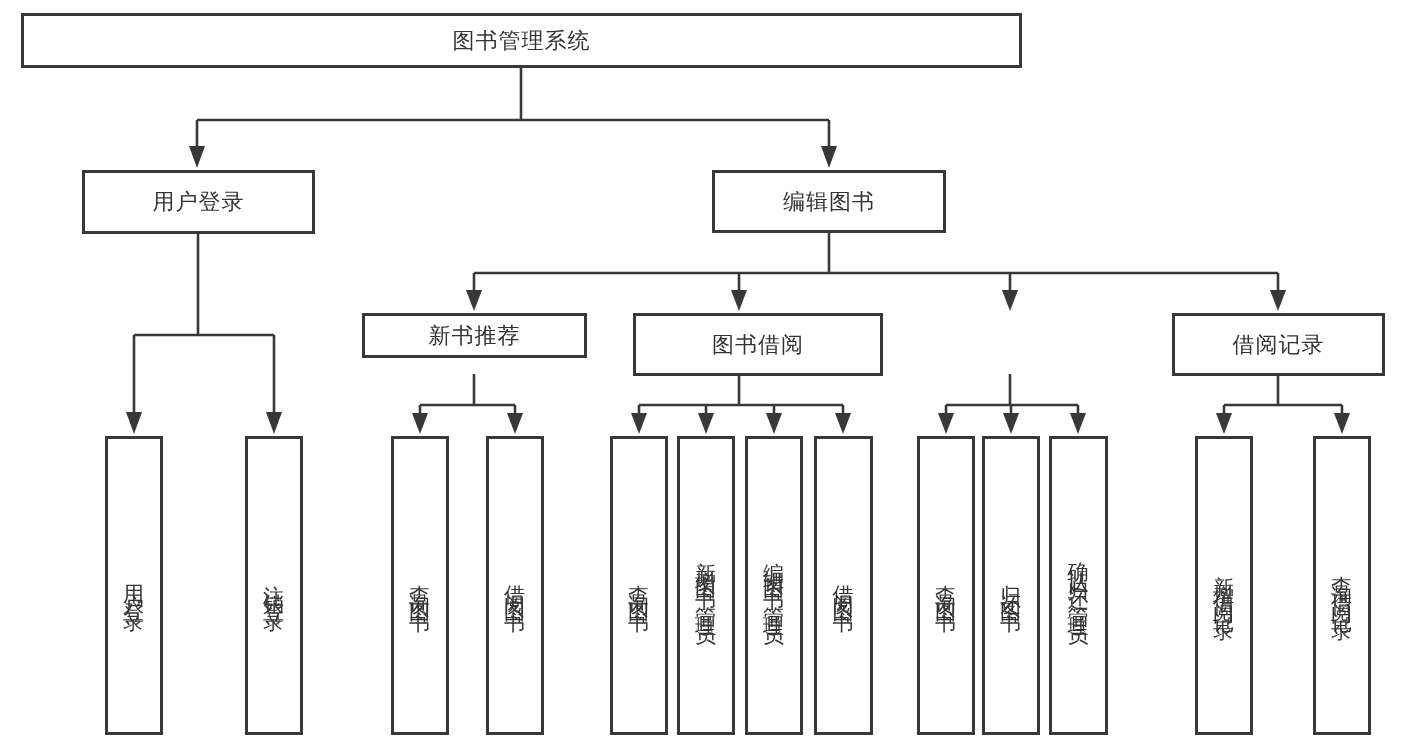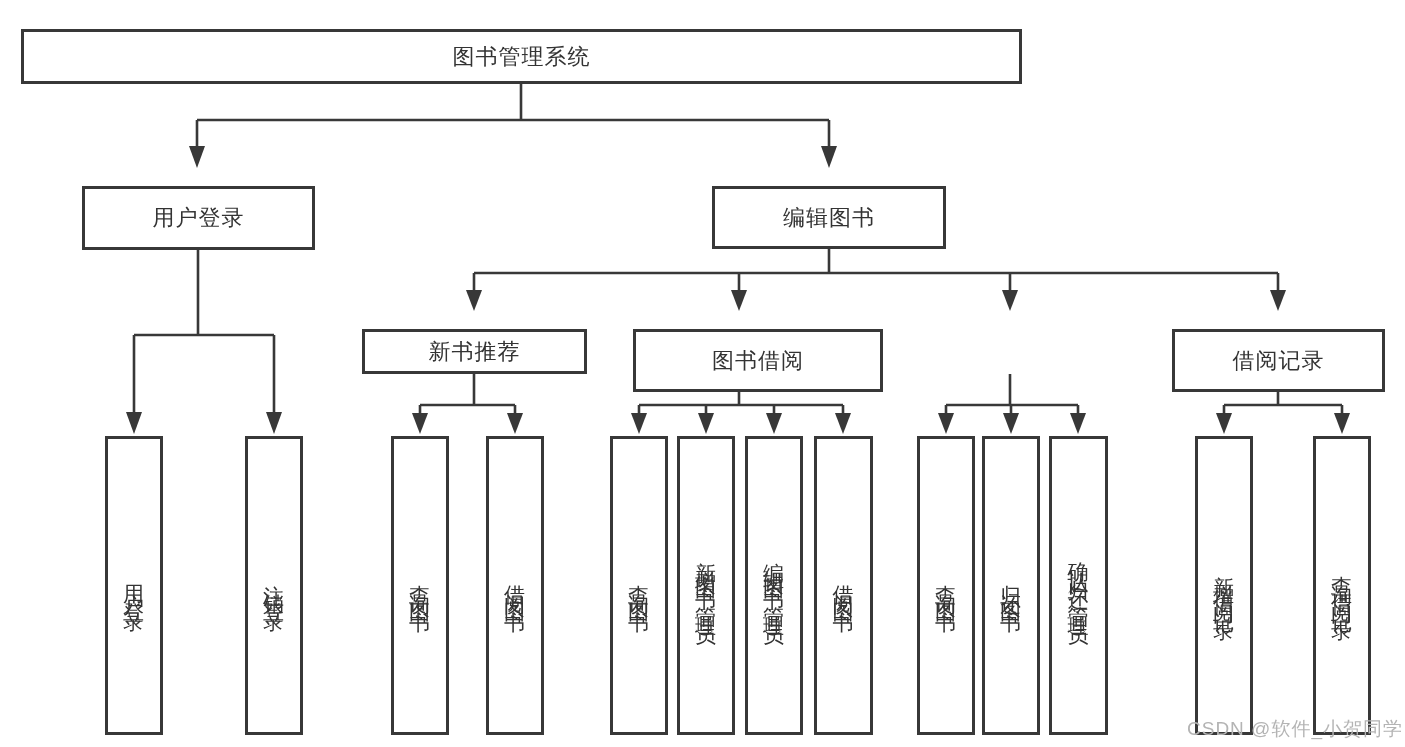--- a/index.html
+++ b/index.html
@@ -22,21 +22,21 @@
   .wires polygon{fill:var(--line);stroke:none;}
   .node{
     position:absolute;
     box-sizing:border-box;
     border:3px solid var(--line);
     background:#fff;
     display:flex;align-items:center;justify-content:center;
     color:var(--text);
     text-align:center;
   }
-  .node.h{font-size:22px;letter-spacing:1px;margin-top:16px;}
+  .node.h{font-size:22px;letter-spacing:1px;}
   .node.v{
     writing-mode:vertical-rl;
     font-size:21px;
     letter-spacing:9px;
     line-height:1;
     padding:6px 0;
   }
   .watermark{
     position:absolute;
     font-size:19px;
@@ -125,15 +125,14 @@
   <div class="node v" style="left:745px;top:436px;width:58px;height:299px">编辑图书（管理员）</div>
   <div class="node v" style="left:814px;top:436px;width:59px;height:299px">借阅图书</div>
 
   <div class="node v" style="left:917px;top:436px;width:58px;height:299px">查询图书</div>
   <div class="node v" style="left:982px;top:436px;width:58px;height:299px">归还图书</div>
   <div class="node v" style="left:1049px;top:436px;width:59px;height:299px">确认归还（管理员）</div>
 
   <div class="node v" style="left:1195px;top:436px;width:58px;height:299px">新增借阅记录</div>
   <div class="node v" style="left:1313px;top:436px;width:58px;height:299px">查询借阅记录</div>
 
-  <div class="watermark" style="left:1187px;top:716px">CSDN @软件_小贺同学</div>
 
 </div>
 
 </body></html>

